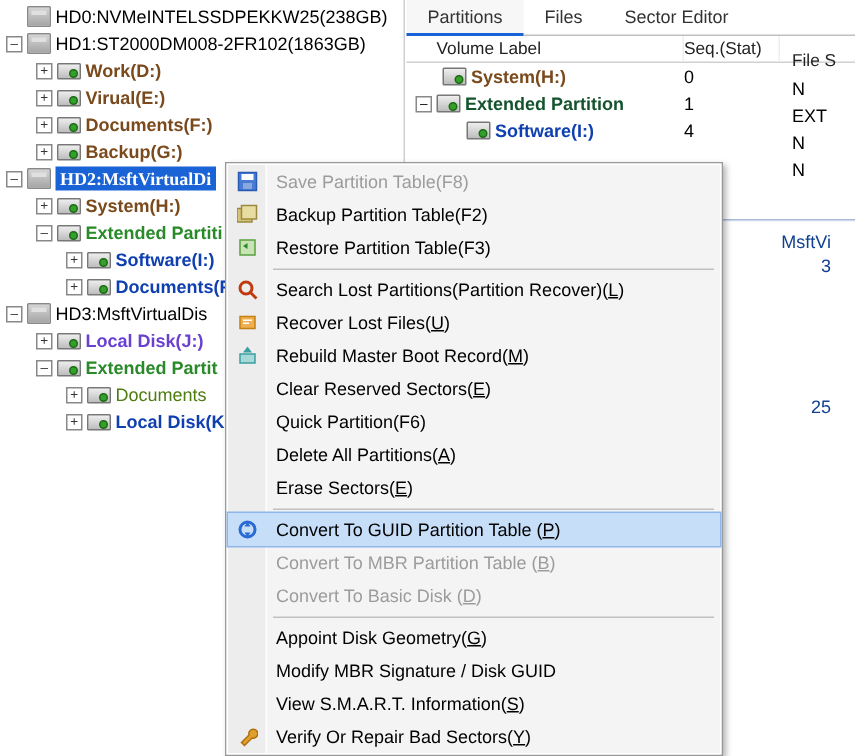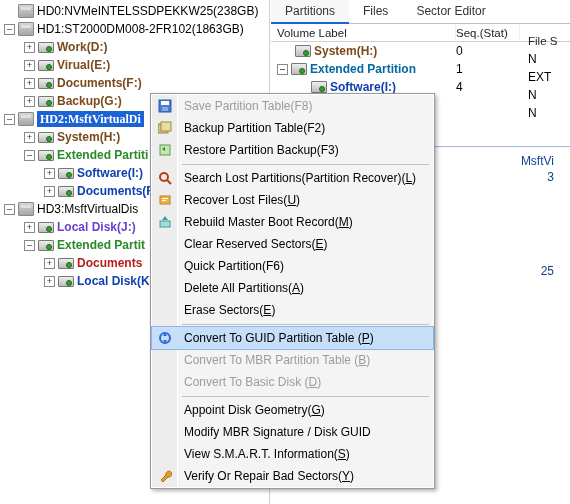--- a/index.html
+++ b/index.html
@@ -18,48 +18,48 @@
   .indent2 { padding-left: 42px; }
   .ico { width: 16px; height: 14px; margin-right: 3px; flex-shrink: 0; display: inline-flex; align-items: center; justify-content: center; }
   .disk-ico { background: linear-gradient(#d5d5d5,#a5a5a5); border: 1px solid #888; border-radius: 1px; position: relative; }
   .disk-ico::after { content:''; position:absolute; left:2px; right:2px; top:2px; height:3px; background:#e0e0e0; }
   .part-ico { background: linear-gradient(#eee,#bdbdbd); border: 1px solid #777; border-radius: 1px; position: relative; height:11px; }
   .part-ico::before { content:''; position:absolute; right:1px; bottom:0; width:4px; height:4px; border-radius:50%; background:#33a02c; border:1px solid #1c6b13; }
   .label { color: #000; }
   .label.brown { color: #7a4a1c; font-weight: bold; }
   .label.green { color: #2a8a2a; font-weight: bold; }
   .label.blue  { color: #1040b0; font-weight: bold; }
-  .label.magenta { color: #b91c1c; font-weight: bold; }
+  .label.magenta { color: #4d7c0f; font-weight: normal; }
   .label.purple { color: #6a40d0; font-weight: bold; }
   .row.selected .label { background: #1a63d6; color: #fff; padding: 0 3px; font-weight: bold; font-family: Liberation Serif, serif; }
 
   
   .right-pane { position: absolute; left: 271px; top: 0; right: 0; height: 504px; }
   .tabs { display: flex; height: 24px; background: #fff; border-bottom: 1px solid #c0c0c0; }
   .tab { padding: 4px 14px 0 14px; height: 24px; cursor: pointer; color: #333; }
   .tab.active { border-bottom: 2px solid #1a63d6; background: #f7f7f7; position: relative; }
   .grid { }
   .grid-head { display: flex; height: 18px; border-bottom: 1px solid #d0d0d0; background: #fff; }
-  .col-lbl  { width: 185px; padding-left: 6px; }
+  .col-lbl  { width: 185px; padding-left: 20px; }
   .col-seq  { width: 64px; text-align: right; padding-right: 6px; }
   .col-file { flex: 1; padding-left: 8px; margin-top: 16px; }
   .grid-head > div { font-size: 11.5px; color: #222; border-right: 1px solid #eee; display: flex; align-items: center; }
   .grid-body .grow { display: flex; height: 18px; align-items: center; }
   .grid-body .grow > div { display:flex; align-items:center; }
   .grid-body .col-file { color:#000; }
   .glabel.brown { color:#7a4a1c; font-weight: bold; }
-  .glabel.green { color:#0369a1; font-weight: bold; }
+  .glabel.green { color:#14532d; font-weight: bold; }
   .glabel.blue  { color:#1040b0; font-weight: bold; }
   .gtoggle { width:11px; height:11px; border:1px solid #888; background:#fff; display:inline-flex; align-items:center; justify-content:center; font-size:9px; line-height:1; margin-right:3px; cursor:pointer; user-select:none; }
   .gico { width:16px; height:12px; margin-right:3px; display:inline-block; }
   .bot-divider { border-top:1px solid #a8b8d8; margin-top:32px; height:2px; background:#f4f7fc; }
   .detail { padding: 6px 10px; color:#104090; }
 
   
-  .ctx { position: absolute; left: 150px; top: 93px; width: 285px; background: #f4f4f4; border: 1px solid #999; box-shadow: 2px 2px 4px rgba(0,0,0,0.3); z-index: 100; }
+  .ctx { position: absolute; left: 150px; top: 108px; width: 332px; background: #f4f4f4; border: 1px solid #999; box-shadow: 2px 2px 4px rgba(0,0,0,0.3); z-index: 100; }
   .ctx-inner { border: 1px solid #fff; }
   .ctx-iconcol { position:absolute; left:1px; top:1px; bottom:1px; width:26px; background:#ededed; border-right:1px solid #fff; }
   .ctx-item { height: 22px; display: flex; align-items: center; position: relative; cursor: default; }
   .ctx-item .cicon { width: 26px; height:22px; display:flex; align-items:center; justify-content:center; }
   .ctx-item .ctext { padding-left: 6px; color:#000; }
   .ctx-item.disabled .ctext { color:#9c9c9c; }
   .ctx-item.hover { background:#c7def8; outline:1px solid #8cb7e8; }
   .ctx-sep { height: 6px; position: relative; }
   .ctx-sep::after { content:''; position:absolute; left:30px; right:4px; top:3px; border-top:1px solid #c0c0c0; }
   .u { text-decoration: underline; }
@@ -272,21 +272,21 @@
       </span>
       <span class="ctext">Backup Partition Table(F2)</span>
     </div>
     <div class="ctx-item">
       <span class="cicon c-green">
         <svg width="14" height="14" viewBox="0 0 14 14">
             <rect x="2" y="2" width="10" height="10" fill="#c8e4b4" stroke="#5aa040"></rect>
             <path d="M7 4 L7 8 L4 6 Z" fill="#2a8a2a"></path>
           </svg>
       </span>
-      <span class="ctext">Restore Partition Backup(F3)</span>
+      <span class="ctext">Restore Partition Table(F3)</span>
     </div>
 
     <div class="ctx-sep"></div>
 
     <div class="ctx-item">
       <span class="cicon c-red">
         <svg width="14" height="14" viewBox="0 0 14 14">
             <circle cx="6" cy="6" r="4" fill="none" stroke="#c03a10" stroke-width="2"></circle>
             <line x1="9" y1="9" x2="13" y2="13" stroke="#c03a10" stroke-width="2"></line>
           </svg>

